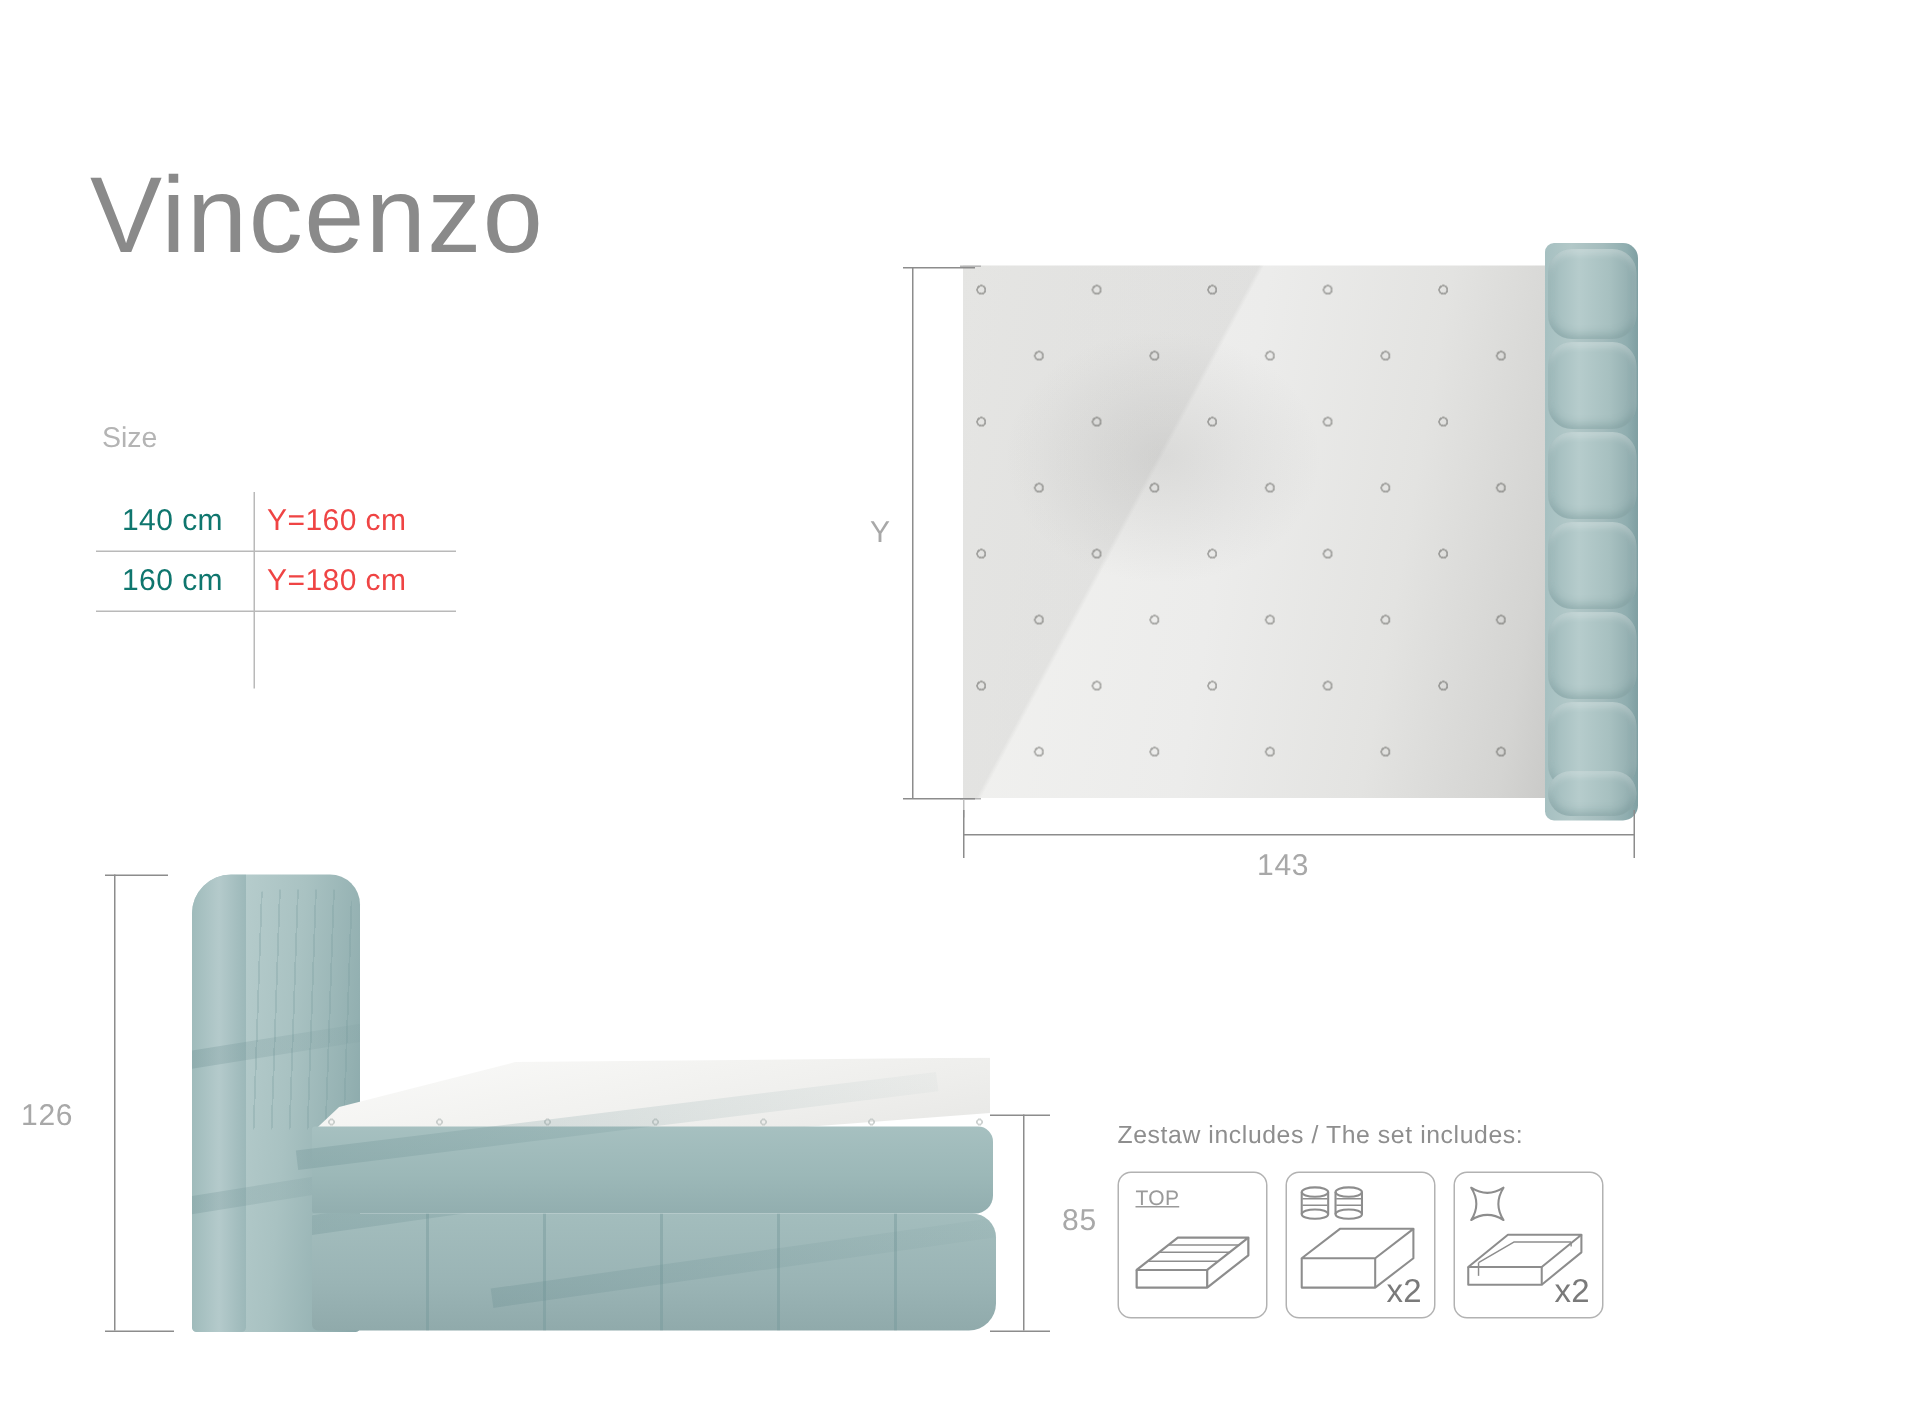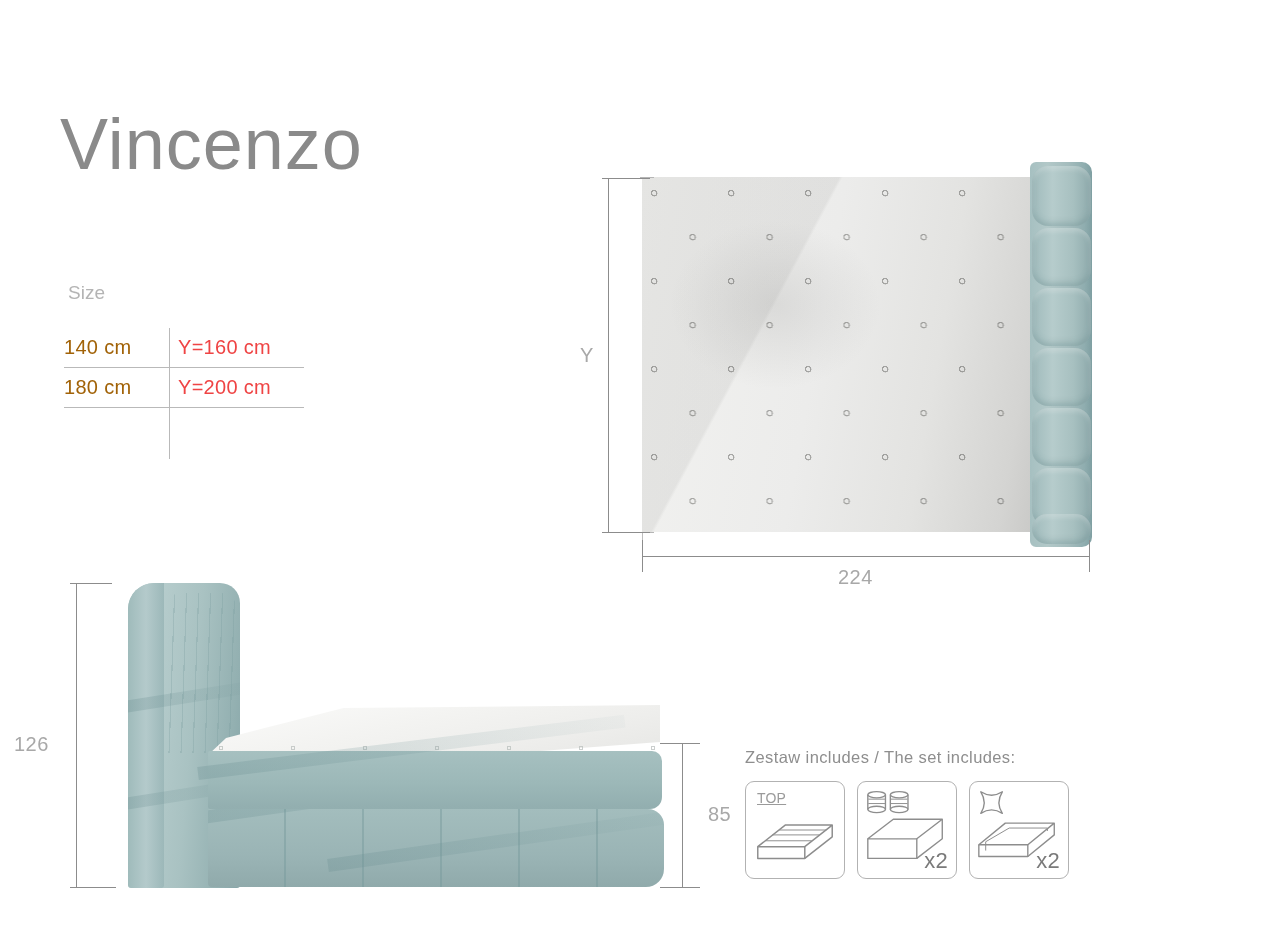--- a/index.html
+++ b/index.html
@@ -23,22 +23,22 @@
   .size-label {
     position: absolute; left: 68px; top: 282px;
     font-size: 19px; color: #b4b4b4; font-weight: 400;
   }
   .size-table { position: absolute; left: 64px; top: 328px; width: 240px; }
   .size-row {
     position: relative; display: flex; height: 40px; align-items: center;
     border-bottom: 1px solid #b9b9b9;
   }
   .size-cell-l {
-    width: 104px; text-align: left; padding-right: 2px;
-    font-size: 20px; color: #a16207; letter-spacing: 0.3px;
+    width: 104px; text-align: center; padding-right: 2px;
+    font-size: 20px; color: #0f766e; letter-spacing: 0.3px;
   }
   .size-cell-r {
     flex: 1; padding-left: 10px;
     font-size: 20px; color: #ef4444; letter-spacing: 0.3px;
   }
   .size-divider {
     position: absolute; left: 105px; top: 0; width: 1px; height: 131px;
     background: #b9b9b9;
   }
 
@@ -205,22 +205,22 @@
   <div class="size-label">Size</div>
 
   <div class="size-table">
     <div class="size-divider"></div>
 
     <div class="size-row">
       <div class="size-cell-l">140 cm</div>
       <div class="size-cell-r">Y=160 cm</div>
     </div>
     <div class="size-row">
-      <div class="size-cell-l">180 cm</div>
-      <div class="size-cell-r">Y=200 cm</div>
+      <div class="size-cell-l">160 cm</div>
+      <div class="size-cell-r">Y=180 cm</div>
     </div>
   </div>
 
   <div id="topview">
 
     <div class="mattress-top">
       <div class="dots-layer"></div>
     </div>
 
     <div class="hb-top">
@@ -238,21 +238,21 @@
     <div class="dimline" id="ydim-ext-bot"></div>
     <div class="dimline" id="ydim-line"></div>
     <div class="dimline" id="ydim-tick-top"></div>
     <div class="dimline" id="ydim-tick-bot"></div>
     <div class="dimtext" id="ydim-text">Y</div>
 
     <div class="dimline" id="xdim-ext-l"></div>
     <div class="dimline" id="xdim-line"></div>
     <div class="dimline" id="xdim-tick-l"></div>
     <div class="dimline" id="xdim-tick-r"></div>
-    <div class="dimtext" id="xdim-text">224</div>
+    <div class="dimtext" id="xdim-text">143</div>
   </div>
 
   <div id="sideview">
 
     <div class="sv-headboard">
       <div class="sv-hb-channels"></div>
       <div class="sv-hb-front"></div>
       <div class="sv-hb-shadow1"></div>
       <div class="sv-hb-shadow2"></div>
     </div>

